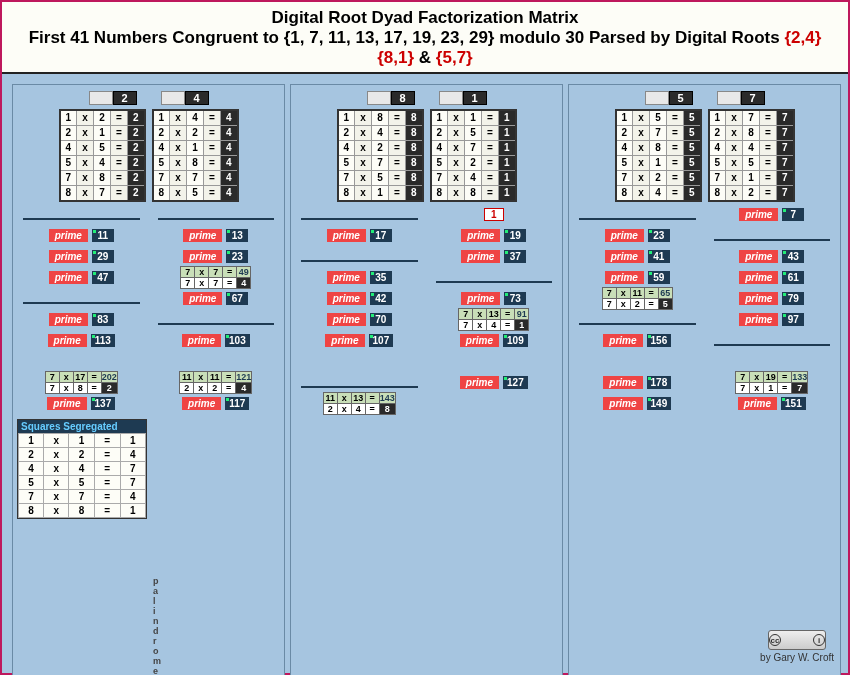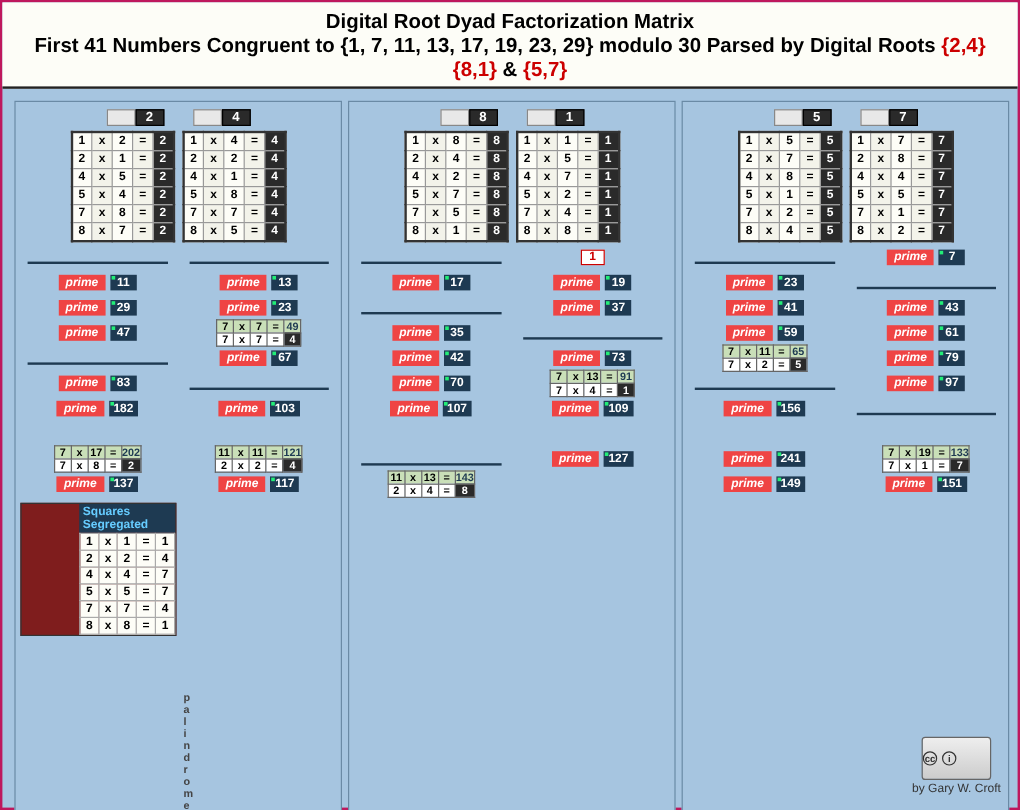--- a/index.html
+++ b/index.html
@@ -30,27 +30,27 @@
   .primeval::before { content:""; position:absolute; top:1px; left:1px; width:3px; height:3px; background:#2e7; }
   .onebox { background:#fff; color:#cc0000; border:1px solid #cc0000; font-weight:bold; font-size:10px; padding:0 6px;}
   .facwrap { display:flex; flex-direction:column; gap:0; }
   .factbl { border-collapse:collapse; }
   .factbl td { width:14px; height:10px; font-size:9px; font-weight:bold; text-align:center; border:1px solid #666; padding:0; line-height:10px;}
   .factbl .lt { background:#c9dfb8; }
   .factbl .eq { background:#c9dfb8; }
   .factbl .rv { background:#c9dfb8; color:#1e3a52;margin-top:36px; }
   .factbl tr.dr td { background:#fff; }
   .factbl tr.dr td.rv { background:#2a2a2a; color:#fff; }
-  .sqbox { margin-top:4px; width:130px; border:1px solid #333; background:#7f1d1d;padding-left:48px; }
+  .sqbox { margin-top:4px; width:130px; border:1px solid #333; background:#8b5cf6; }
   .sqhdr { background:#1e3a52; color:#6cf; font-weight:bold; font-size:10px; padding:1px 3px;}
   .sqtable { width:100%; border-collapse:collapse;}
   .sqtable td { font-size:10px; font-weight:bold; border:1px solid #aaa; text-align:center; height:14px; background:#fdfdf7;}
   .pali { position:absolute; left:140px; bottom:10px; font-size:9px; font-weight:bold; line-height:10px; color:#444;}
   .credit { position:absolute; right:14px; bottom:10px; text-align:center; font-size:10px; color:#333;}
-  .cc { width:58px; height:36px; border:1px solid #666; border-radius:3px; background:linear-gradient(#eee,#ccc); display:flex; align-items:center; justify-content:flex-start; gap:4px; margin:0 auto 2px;}
+  .cc { width:58px; height:20px; border:1px solid #666; border-radius:3px; background:linear-gradient(#eee,#ccc); display:flex; align-items:center; justify-content:space-between; gap:4px; margin:0 auto 2px;}
   .ccc { width:12px;height:12px;border:1.5px solid #333;border-radius:50%; font-size:8px; display:flex;align-items:center;justify-content:center; font-weight:bold;}
 </style>
 </head>
 <body>
 
 <div class="frame">
   <div class="header">
     <div class="title">Digital Root Dyad Factorization Matrix</div>
     <div class="subtitle">
       <span>First 41 Numbers Congruent to {1, 7, 11, 13, 17, 19, 23, 29} modulo 30 Parsed by Digital Roots </span><span class="sub-red">{2,4} {8,1}</span><span> &amp; </span><span class="sub-red">{5,7}</span>
@@ -247,21 +247,21 @@
             </div>
           </div>
           <div class="half">
             <div class="rule"></div>
           </div>
         </div>
         <div class="slot">
           <div class="half">
             <div class="primebox">
               <span class="primelbl">prime</span>
-              <span class="primeval">182</span>
+              <span class="primeval">113</span>
             </div>
           </div>
           <div class="half">
             <div class="primebox">
               <span class="primelbl">prime</span>
               <span class="primeval">103</span>
             </div>
           </div>
         </div>
         <div class="slot">
@@ -837,21 +837,21 @@
           </div>
         </div>
         <div class="slot">
           <div class="half"></div>
           <div class="half"></div>
         </div>
         <div class="slot">
           <div class="half">
             <div class="primebox">
               <span class="primelbl">prime</span>
-              <span class="primeval">241</span>
+              <span class="primeval">178</span>
             </div>
           </div>
           <div class="half">
             <div class="facwrap">
               <table class="factbl">
                 <tbody>
                   <tr>
                     <td class="lt">7</td>
                     <td class="eq">x</td>
                     <td class="lt">19</td>

